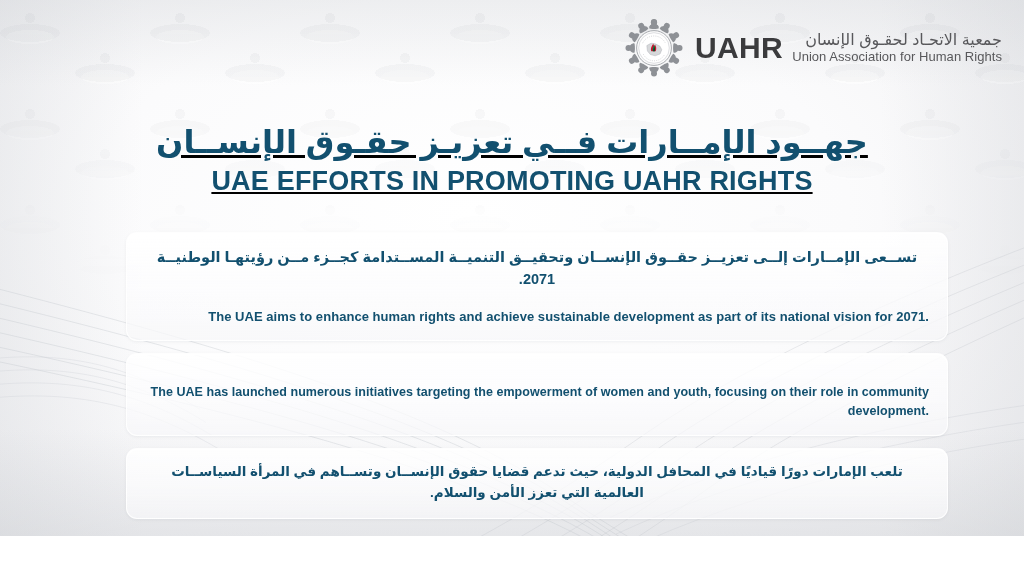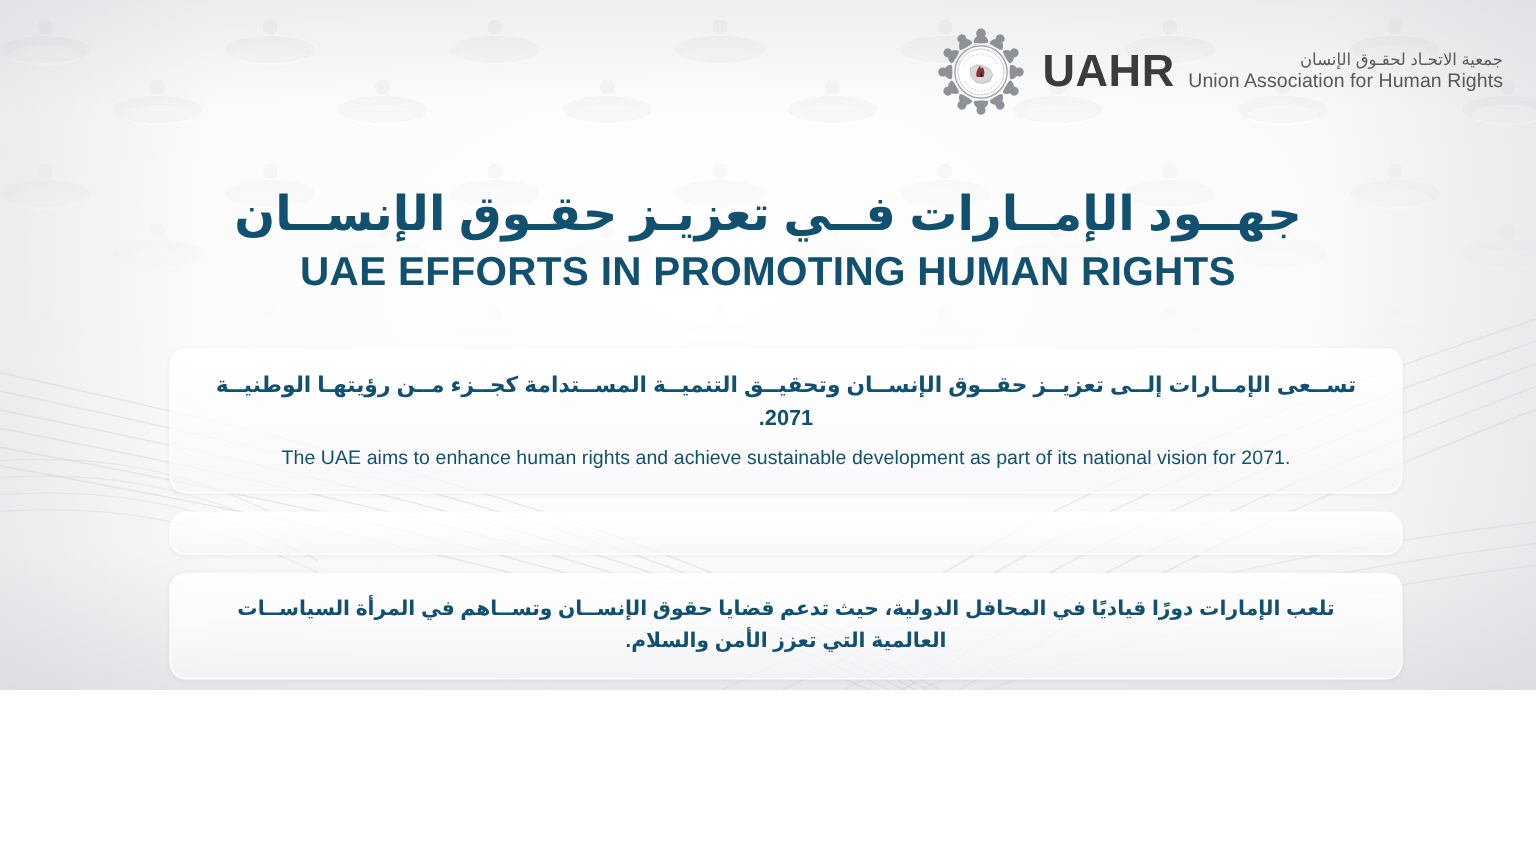--- a/index.html
+++ b/index.html
@@ -6,21 +6,21 @@
   * { margin:0; padding:0; box-sizing:border-box; }
 
   html, body {
     width:1024px; height:576px;
     overflow:hidden;
     font-family:"Liberation Sans", "DejaVu Sans", sans-serif;
   }
 
   .slide {
     position:relative;
-    width:1024px; height:460px;
+    width:1024px; height:536px;
     background:
       radial-gradient(ellipse 900px 520px at 46% 40%, #ffffff 0%, #fbfbfc 42%, #f3f3f5 72%, #ececed 100%);
     overflow:hidden;
   }
 
   
   .bg-pattern {
     position:absolute; inset:0;
     background-image:
       radial-gradient(circle 5px at 30px 18px, rgba(120,125,132,.085) 99%, transparent 100%),
@@ -59,68 +59,69 @@
   .brand-emblem { width:60px; height:60px; flex:0 0 60px; }
   .brand-emblem svg { width:100%; height:100%; display:block; }
 
   .brand-text { display:flex; align-items:center; gap:9px; }
   .brand-acronym {
     font-size:30px; font-weight:bold; letter-spacing:.4px;
     color:#3b3b3d; line-height:1;
   }
   .brand-names { display:flex; flex-direction:column; gap:1px; }
   .brand-ar {
-    font-size:11px; color:#58585b; line-height:1.15;
+    font-size:16px; color:#58585b; line-height:1.15;
     direction:rtl; text-align:right; letter-spacing:.2px;
   }
   .brand-en {
     font-size:13px; color:#58585b; line-height:1.15; letter-spacing:.05px;
   }
 
   
   .title-block {
     position:absolute; top:122px; left:0; right:0;
-    text-align:center; z-index:4;
+    text-align:center; z-index:4;text-decoration:underline;
   }
   .title-ar {
     direction:rtl;
     font-size:32px; font-weight:bold; letter-spacing:.5px;
     color:#12506F; line-height:1.25;
     margin-bottom:3px;
   }
   .title-en {
     font-size:27px; font-weight:bold; letter-spacing:.2px;
     color:#12506F; line-height:1.2;
   }
 
   
   .cards {
-    position:absolute; left:113px; top:232px; width:822px;
+    position:absolute; left:126px; top:232px; width:822px;
     display:flex; flex-direction:column; gap:12px;
     z-index:4;
   }
   .card {
     background:linear-gradient(to bottom, rgba(255,255,255,.88) 0%, rgba(252,252,253,.80) 55%, rgba(247,247,249,.72) 100%);
     border:1px solid rgba(255,255,255,.85);
     border-radius:11px;
     box-shadow:0 1px 3px rgba(120,125,135,.10), inset 0 1px 0 rgba(255,255,255,.9);
     padding:13px 18px 14px;
     text-align:center;
   }
   .card-ar {
     direction:rtl;
     font-size:14.5px; font-weight:bold;
     color:#12506F; line-height:1.55;
     letter-spacing:.1px;
   }
   .card-en {
-    font-size:13px; font-weight:normal;
+    font-size:13px; font-weight:bold;
     color:#12506F; line-height:1.5;
     letter-spacing:.05px;
-    margin-top:4px;
+    margin-top:16px;
+    text-align:right;
   }
   .card--wide .card-ar { font-size:13.5px; }
   .card--wide .card-en { font-size:12.5px; }
 </style>
 </head>
 <body>
 
 <div class="slide">
 
   <div class="bg-pattern"></div>
@@ -240,31 +241,32 @@
       <div class="brand-acronym">UAHR</div>
       <div class="brand-names">
         <div class="brand-ar">جمعية الاتحـاد لحقـوق الإنسان</div>
         <div class="brand-en">Union Association for Human Rights</div>
       </div>
     </div>
   </div>
 
   <div class="title-block">
     <div class="title-ar">جهــود الإمــارات فــي تعزيـز حقـوق الإنســان</div>
-    <div class="title-en">UAE EFFORTS IN PROMOTING HUMAN RIGHTS</div>
+    <div class="title-en">UAE EFFORTS IN PROMOTING UAHR RIGHTS</div>
   </div>
 
   <div class="cards">
 
     <div class="card">
       <div class="card-ar">تســعى الإمــارات إلــى تعزيــز حقــوق الإنســان وتحقيــق التنميــة المســتدامة كجــزء مــن رؤيتهـا الوطنيــة 2071.</div>
       <div class="card-en">The UAE aims to enhance human rights and achieve sustainable development as part of its national vision for 2071.</div>
     </div>
 
     <div class="card card--wide">
+      <div class="card-en">The UAE has launched numerous initiatives targeting the empowerment of women and youth, focusing on their role in community development.</div>
     </div>
 
     <div class="card card--wide">
       <div class="card-ar">تلعب الإمارات دورًا قياديًا في المحافل الدولية، حيث تدعم قضايا حقوق الإنســان وتســاهم في المرأة السياســات العالمية التي تعزز الأمن والسلام.</div>
     </div>
 
   </div>
 
 </div>
 

